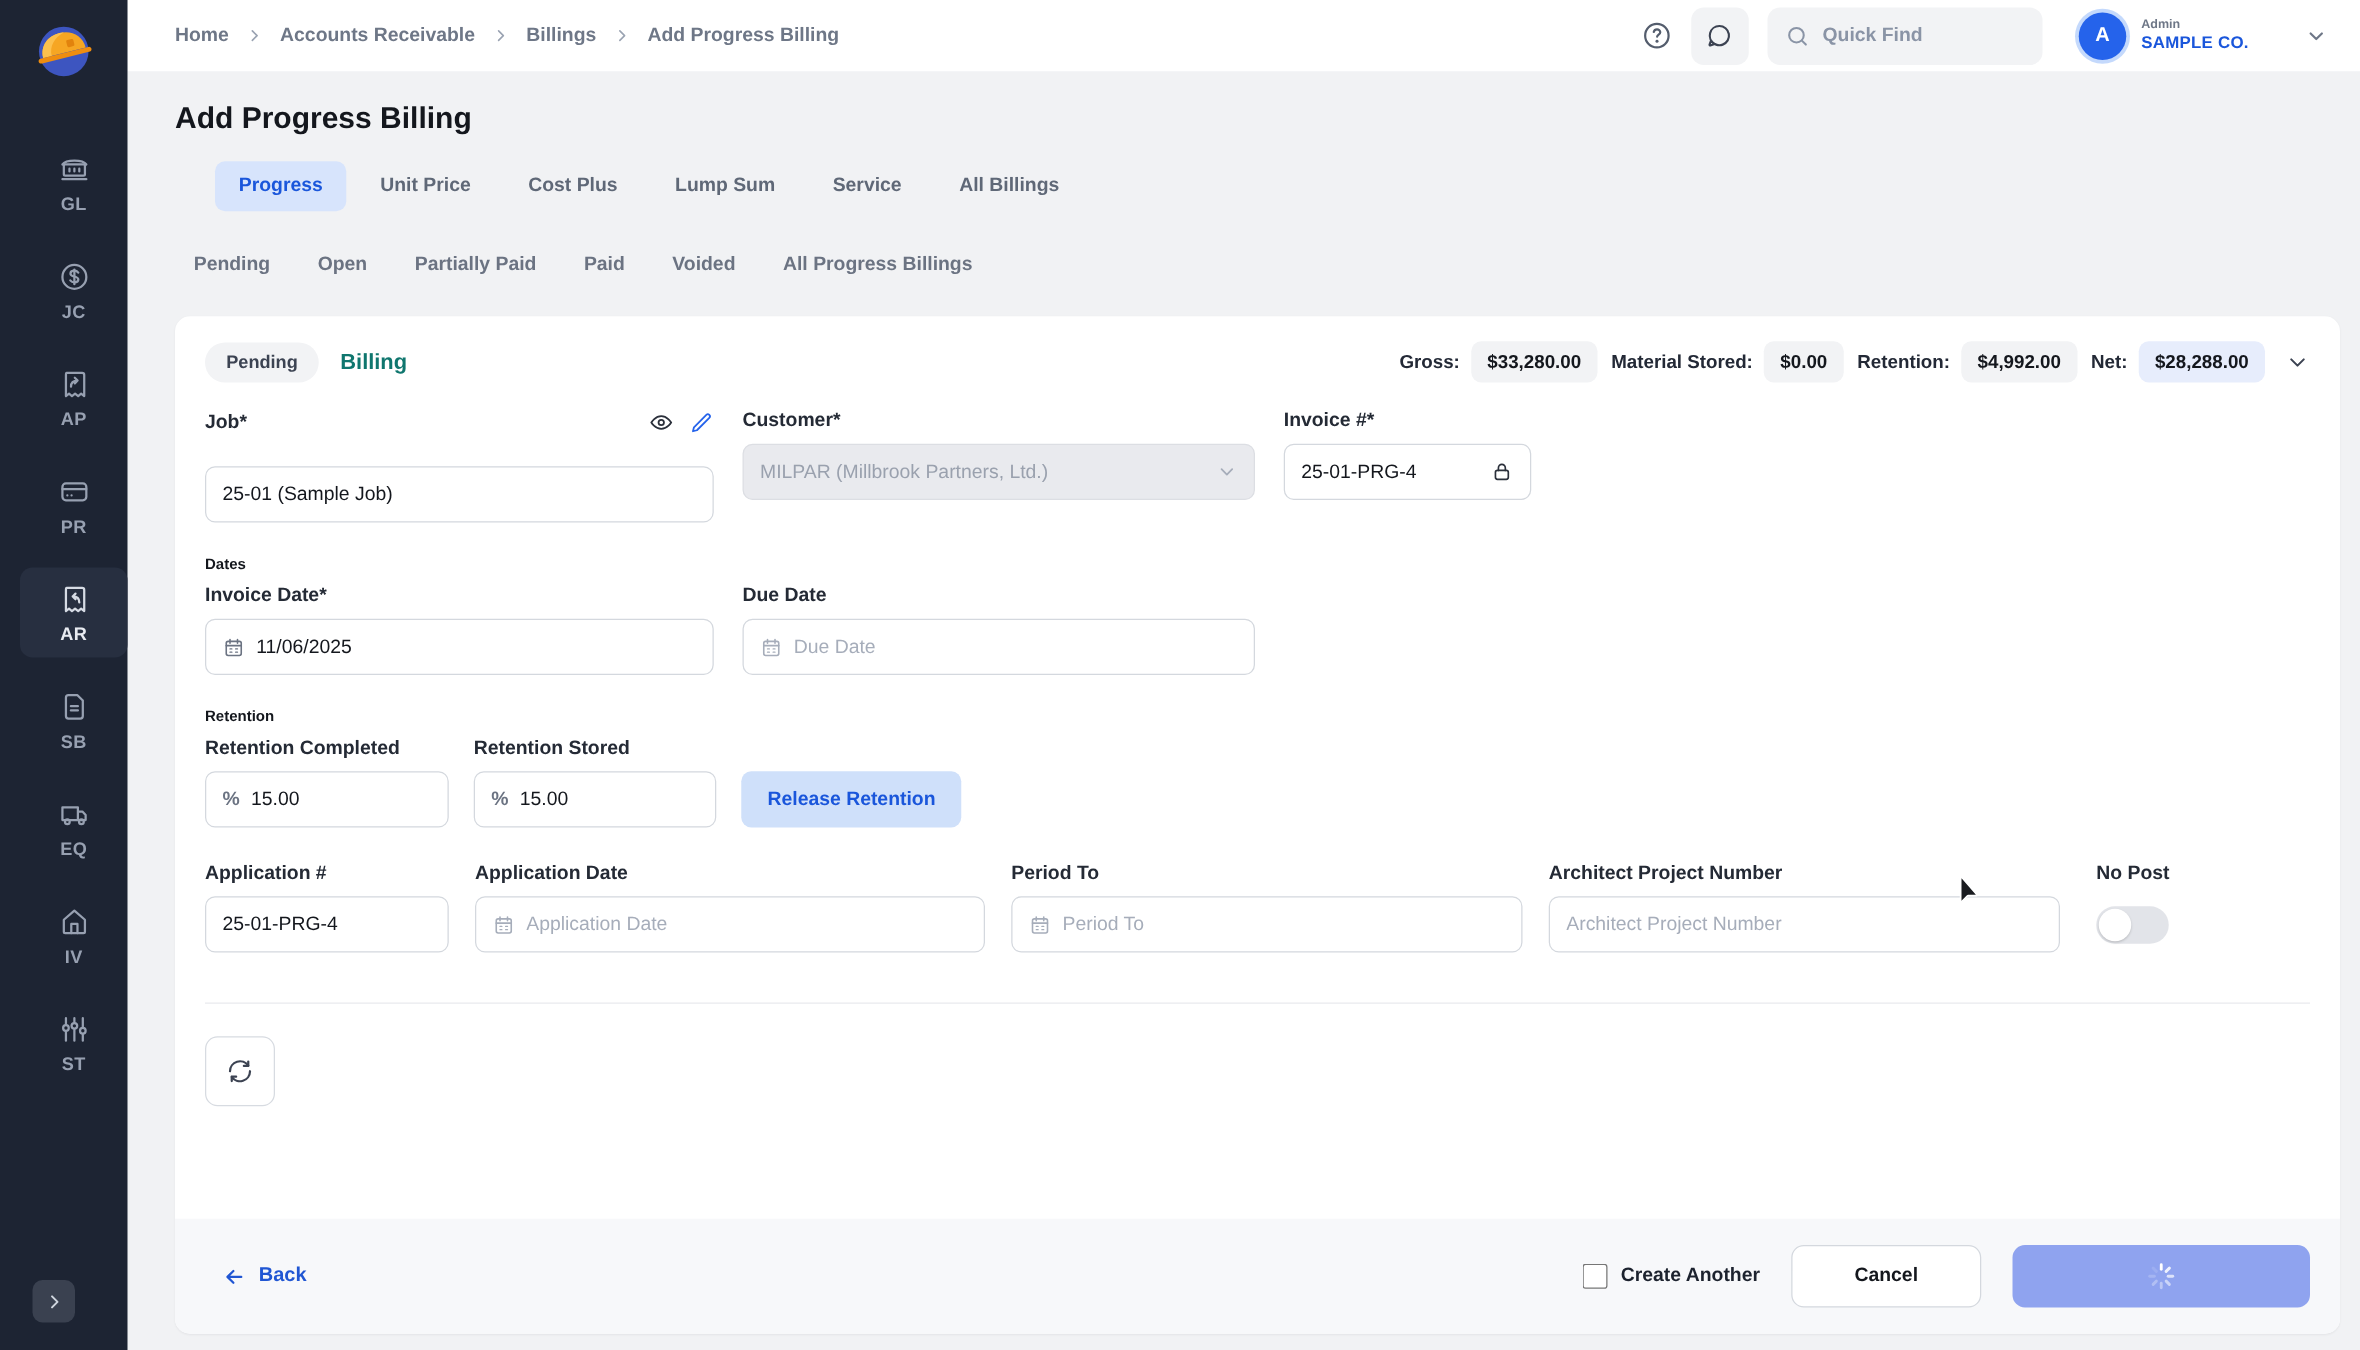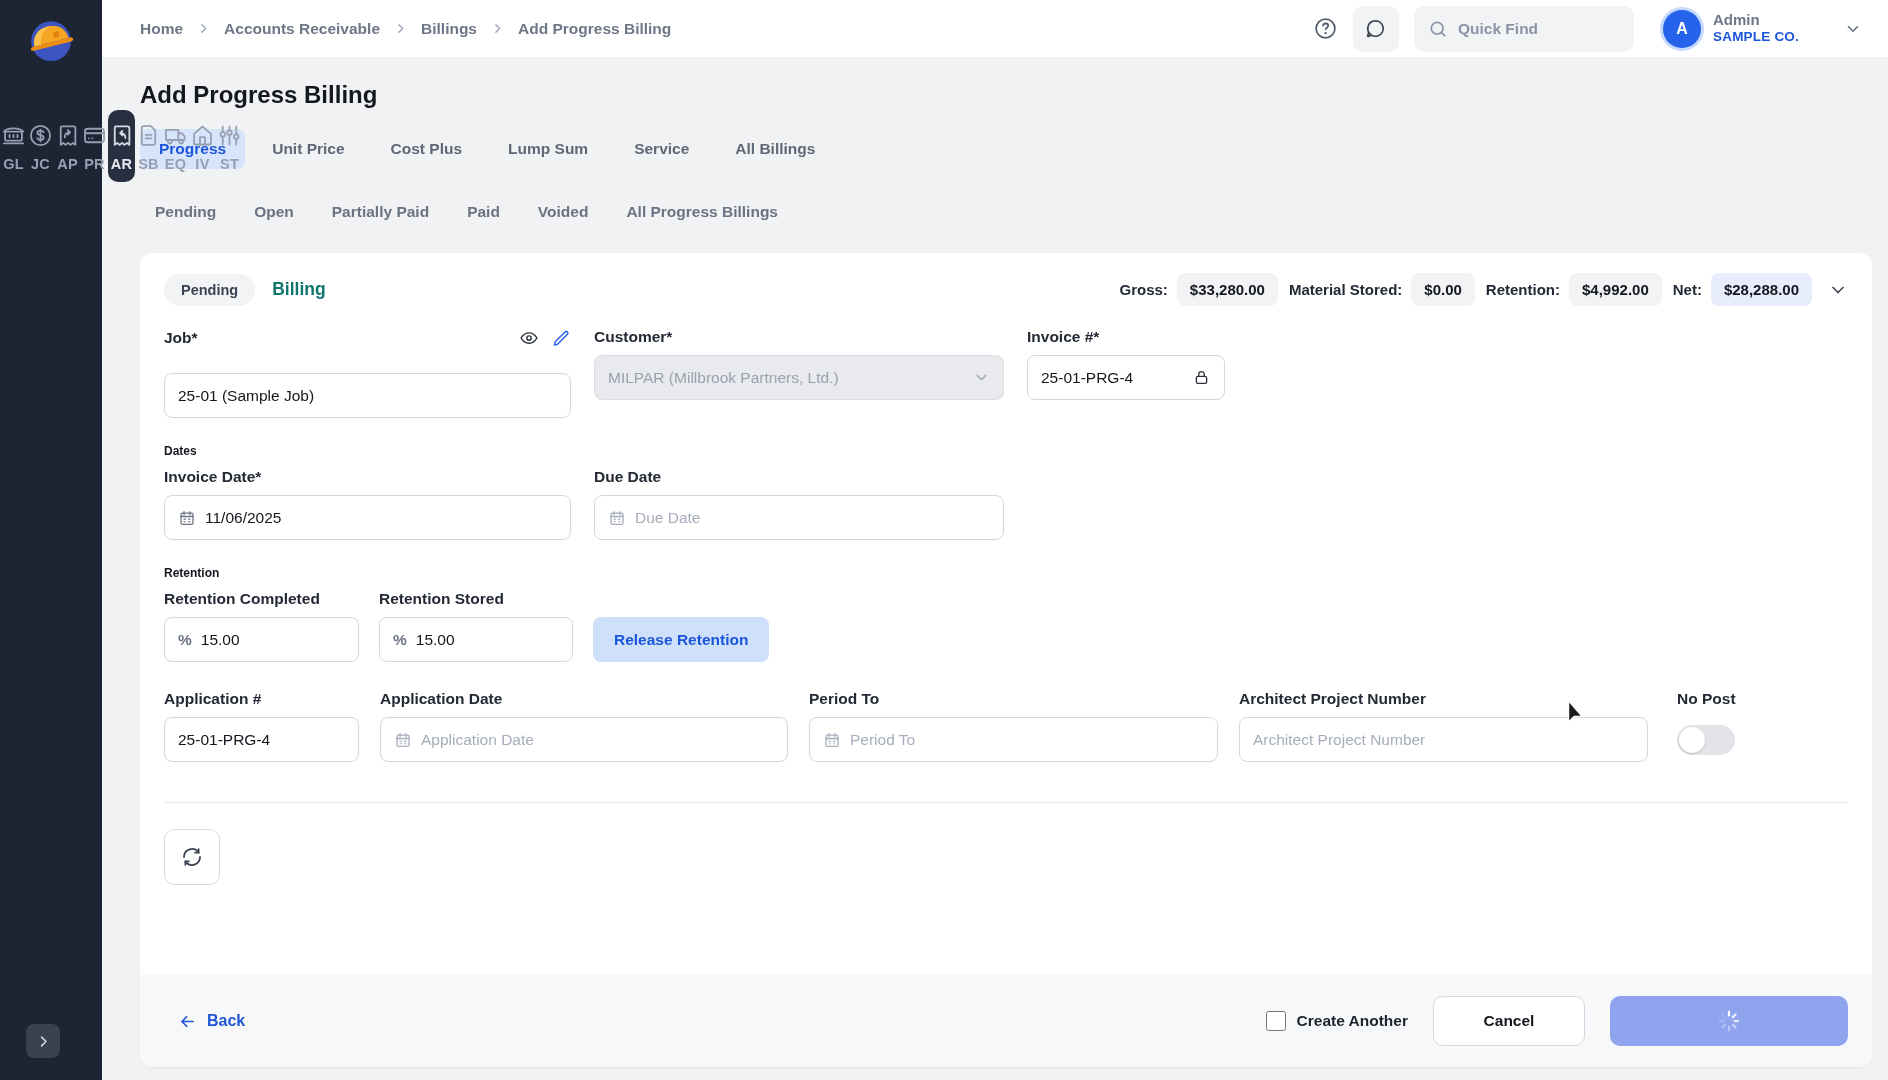--- a/index.html
+++ b/index.html
@@ -9,21 +9,21 @@
     display:flex; background:#f1f2f4; color:#16181d; position:relative;
   }
   svg { display:block; }
 
   
   .sidebar {
     width:102px; background:#1d2433; display:flex; flex-direction:column;
     align-items:center; flex-shrink:0; position:relative;
   }
   .logo { margin-top:12px; cursor:pointer; }
-  .nav-items { margin-top:42px; display:flex; flex-direction:row; align-items:flex-end; width:100%; }
+  .nav-items { margin-top:42px; display:flex; flex-direction:column; align-items:flex-end; width:100%; }
   .nav-item {
     width:86px; display:flex; flex-direction:column; align-items:center;
     padding:12px 0 10px; border-radius:10px; cursor:pointer; margin-bottom:14px;
   }
   .nav-item .nav-label {
     margin-top:7px; font-size:14.5px; font-weight:600; color:#97a0b1; letter-spacing:.3px;
   }
   .nav-item svg { stroke:#97a0b1; }
   .nav-item.active { background:#272f40; }
   .nav-item.active .nav-label { color:#e8ebf1; }
@@ -59,29 +59,29 @@
     font-size:15.5px; font-family:inherit; color:#3d4554;font-weight:bold;
   }
   .quickfind input::placeholder { color:#8a94a6; font-weight:600; }
   .user-block { display:flex; align-items:center; gap:12px; margin-left:14px; cursor:pointer; }
   .avatar {
     width:38px; height:38px; border-radius:50%; background:#2563eb;
     color:#fff; font-size:16px; font-weight:700; display:flex; align-items:center;
     justify-content:center; box-shadow:0 0 0 3px rgba(59,130,246,.30);
   }
   .user-meta { display:flex; flex-direction:column; line-height:1.25; }
-  .user-name { font-size:15px; color:#6e7787; font-weight:600; }
+  .user-name { font-size:10px; color:#6e7787; font-weight:600; }
   .user-company { font-size:13.5px; color:#1a56db; font-weight:700; letter-spacing:.2px; }
   .user-caret { margin-left:30px; }
 
   
   .content { padding:24px 16px 0 38px; flex:1; display:flex; flex-direction:column; }
   .page-title { font-size:24px; font-weight:700; color:#14171d; margin-bottom:20px; }
 
-  .tabs { display:flex; gap:8px; margin-bottom:24px; }
+  .tabs { display:flex; gap:8px; margin-bottom:24px;margin-left:32px; }
   .tab {
     padding:11px 19px; border-radius:8px; font-size:15.5px; font-weight:600;
     color:#5f6877; cursor:pointer;
   }
   .tab.active { background:#d7e4fc; color:#1a56db; }
 
   .subtabs { display:flex; gap:8px; margin-bottom:22px; }
   .subtab { padding:10px 15px; font-size:15.5px; font-weight:600; color:#6b7382; cursor:pointer; border-radius:8px; }
 
   

